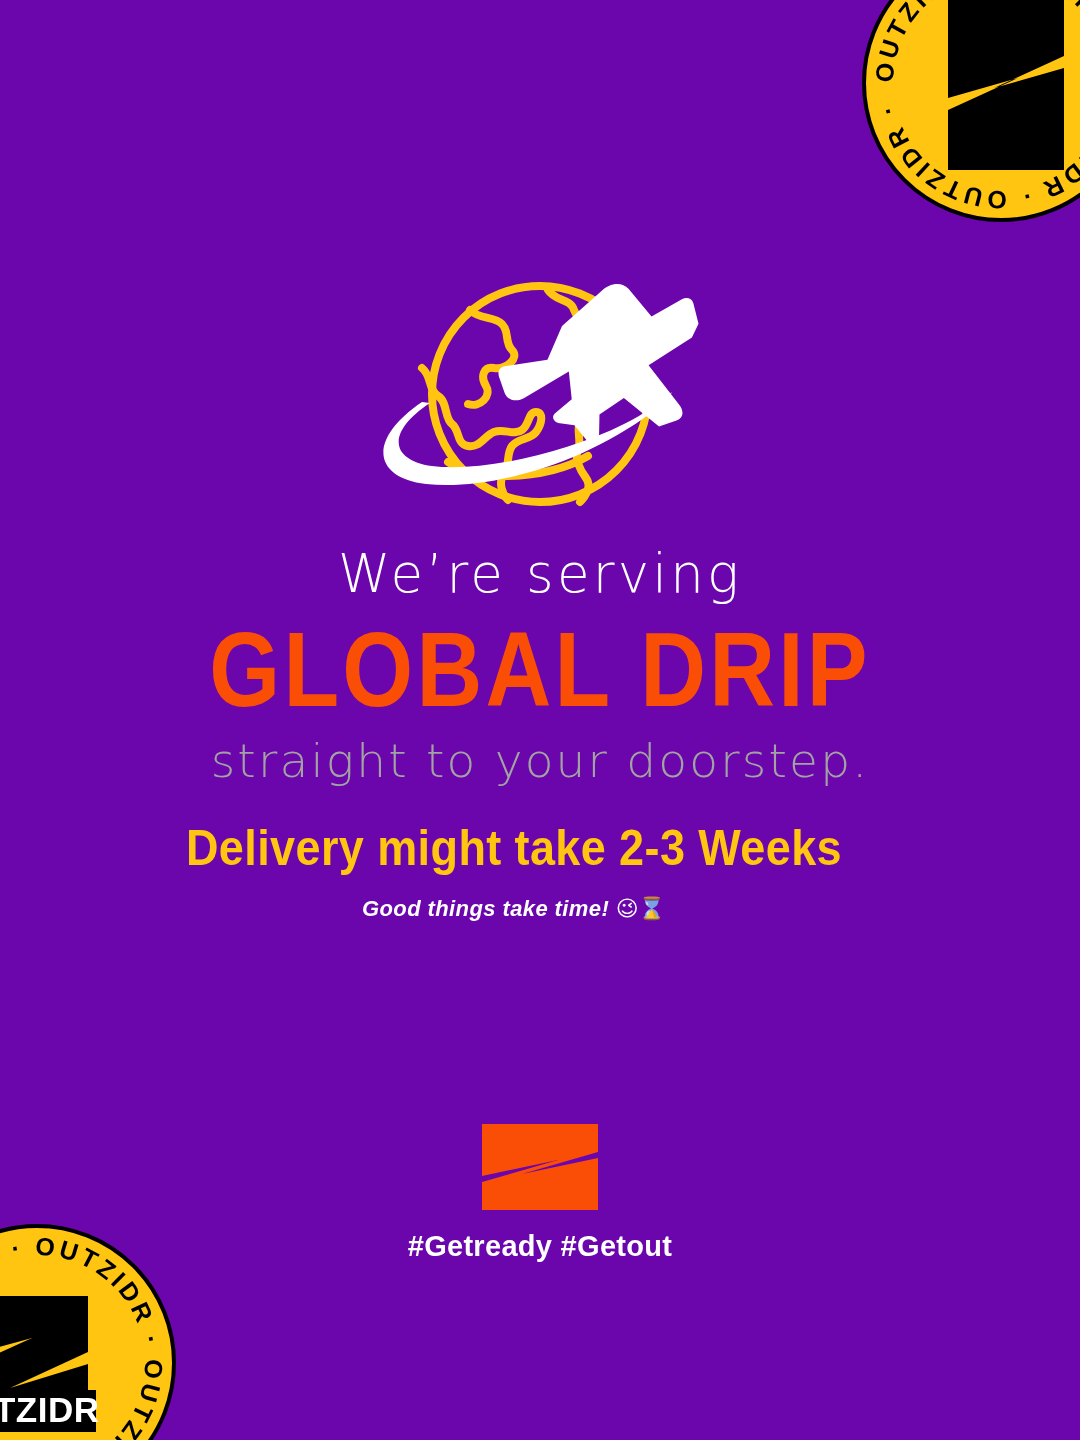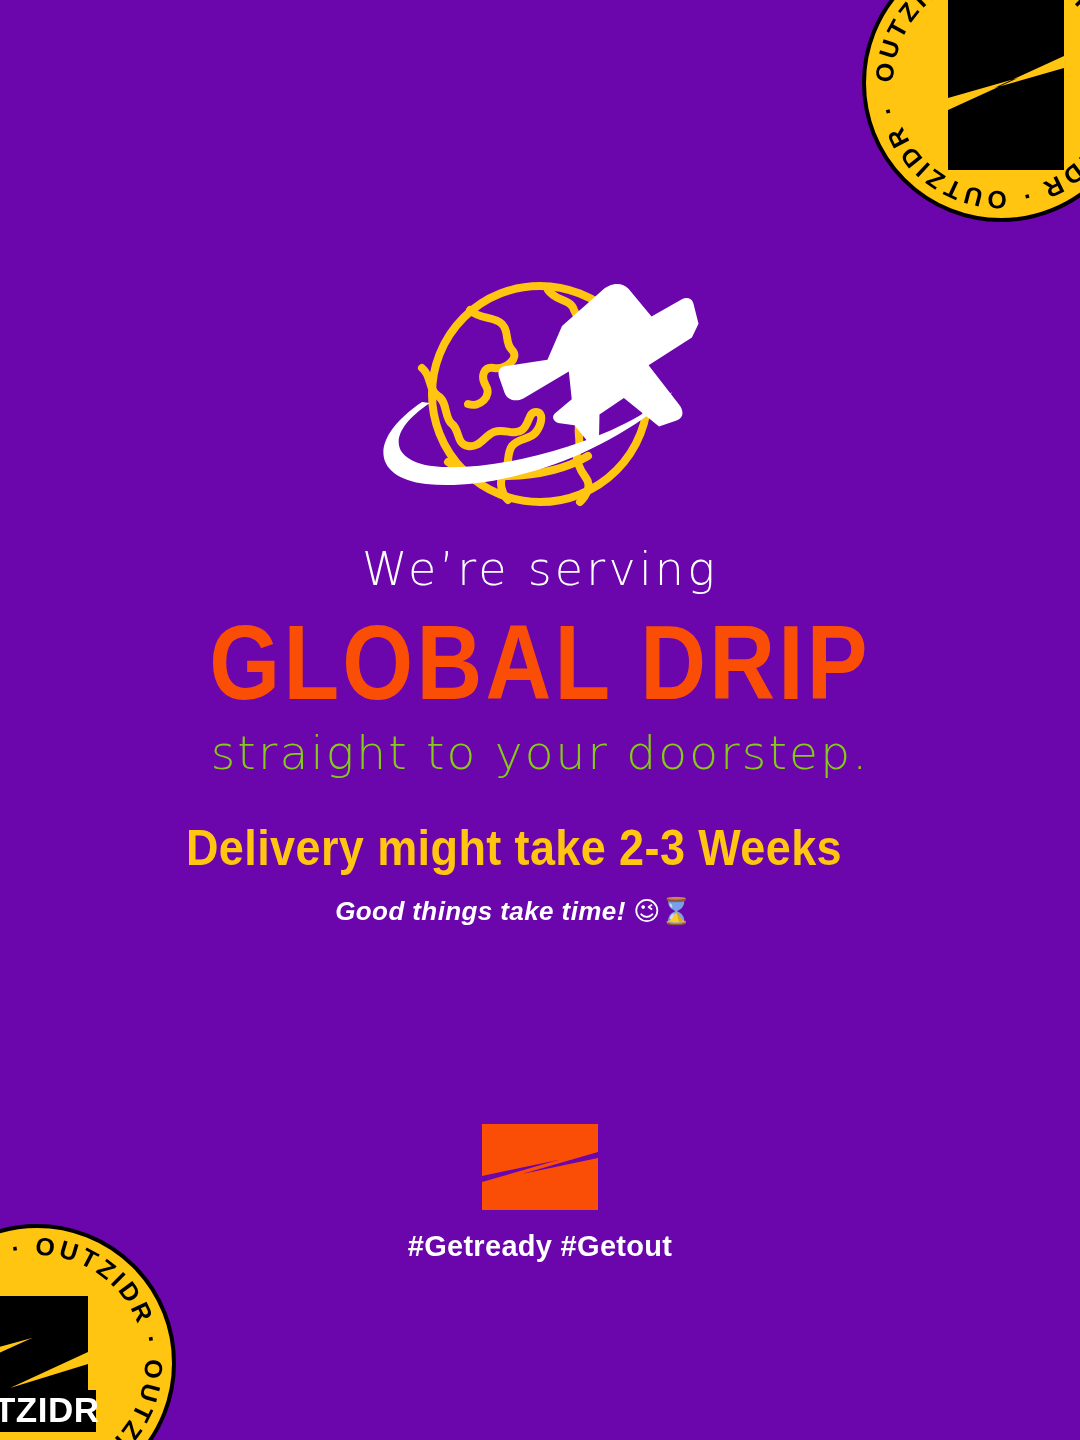--- a/index.html
+++ b/index.html
@@ -32,39 +32,39 @@
 
   
   #copy {
     position:absolute;
     left:0; top:545px;
     width:1080px;
     text-align:center;
   }
   #headline-pre {
     color:#FFFFFF;
-    font-size:46px;
+    font-size:53px;
     font-weight:300;
     letter-spacing:3.2px;
     line-height:1.08;
     font-family:"DejaVu Sans", sans-serif;
   }
   #headline-main {
     color:#FA4D06;
     font-size:86px;
     font-weight:900;
     letter-spacing:3px;
     line-height:1.18;
     margin-top:6px;
     font-family:"Liberation Sans Narrow","Liberation Sans", sans-serif;
     transform:scaleX(1.06) scaleY(1.22);
     transform-origin:center top;
   }
   #headline-post {
-    color:#84cc16;
+    color:#a3a3a3;
     font-size:47px;
     font-weight:300;
     letter-spacing:2.2px;
     line-height:1.08;
     margin-top:26px;
     font-family:"DejaVu Sans", sans-serif;
   }
 
   #delivery-block {
     position:absolute;
@@ -75,21 +75,21 @@
   #delivery-line {
     color:#FFC510;
     font-size:45px;
     font-weight:bold;
     letter-spacing:0.4px;
     font-family:"Liberation Sans", sans-serif;
     transform:scaleY(1.12);
   }
   #delivery-sub {
     color:#FFFFFF;
-    font-size:26px;
+    font-size:22px;
     font-weight:bold;
     font-style:italic;
     letter-spacing:0.4px;
     margin-top:22px;
     font-family:"Liberation Sans", sans-serif;
   }
   #delivery-sub .emoji {
     font-style:normal;
     font-family:"DejaVu Sans", sans-serif;
     letter-spacing:0;

